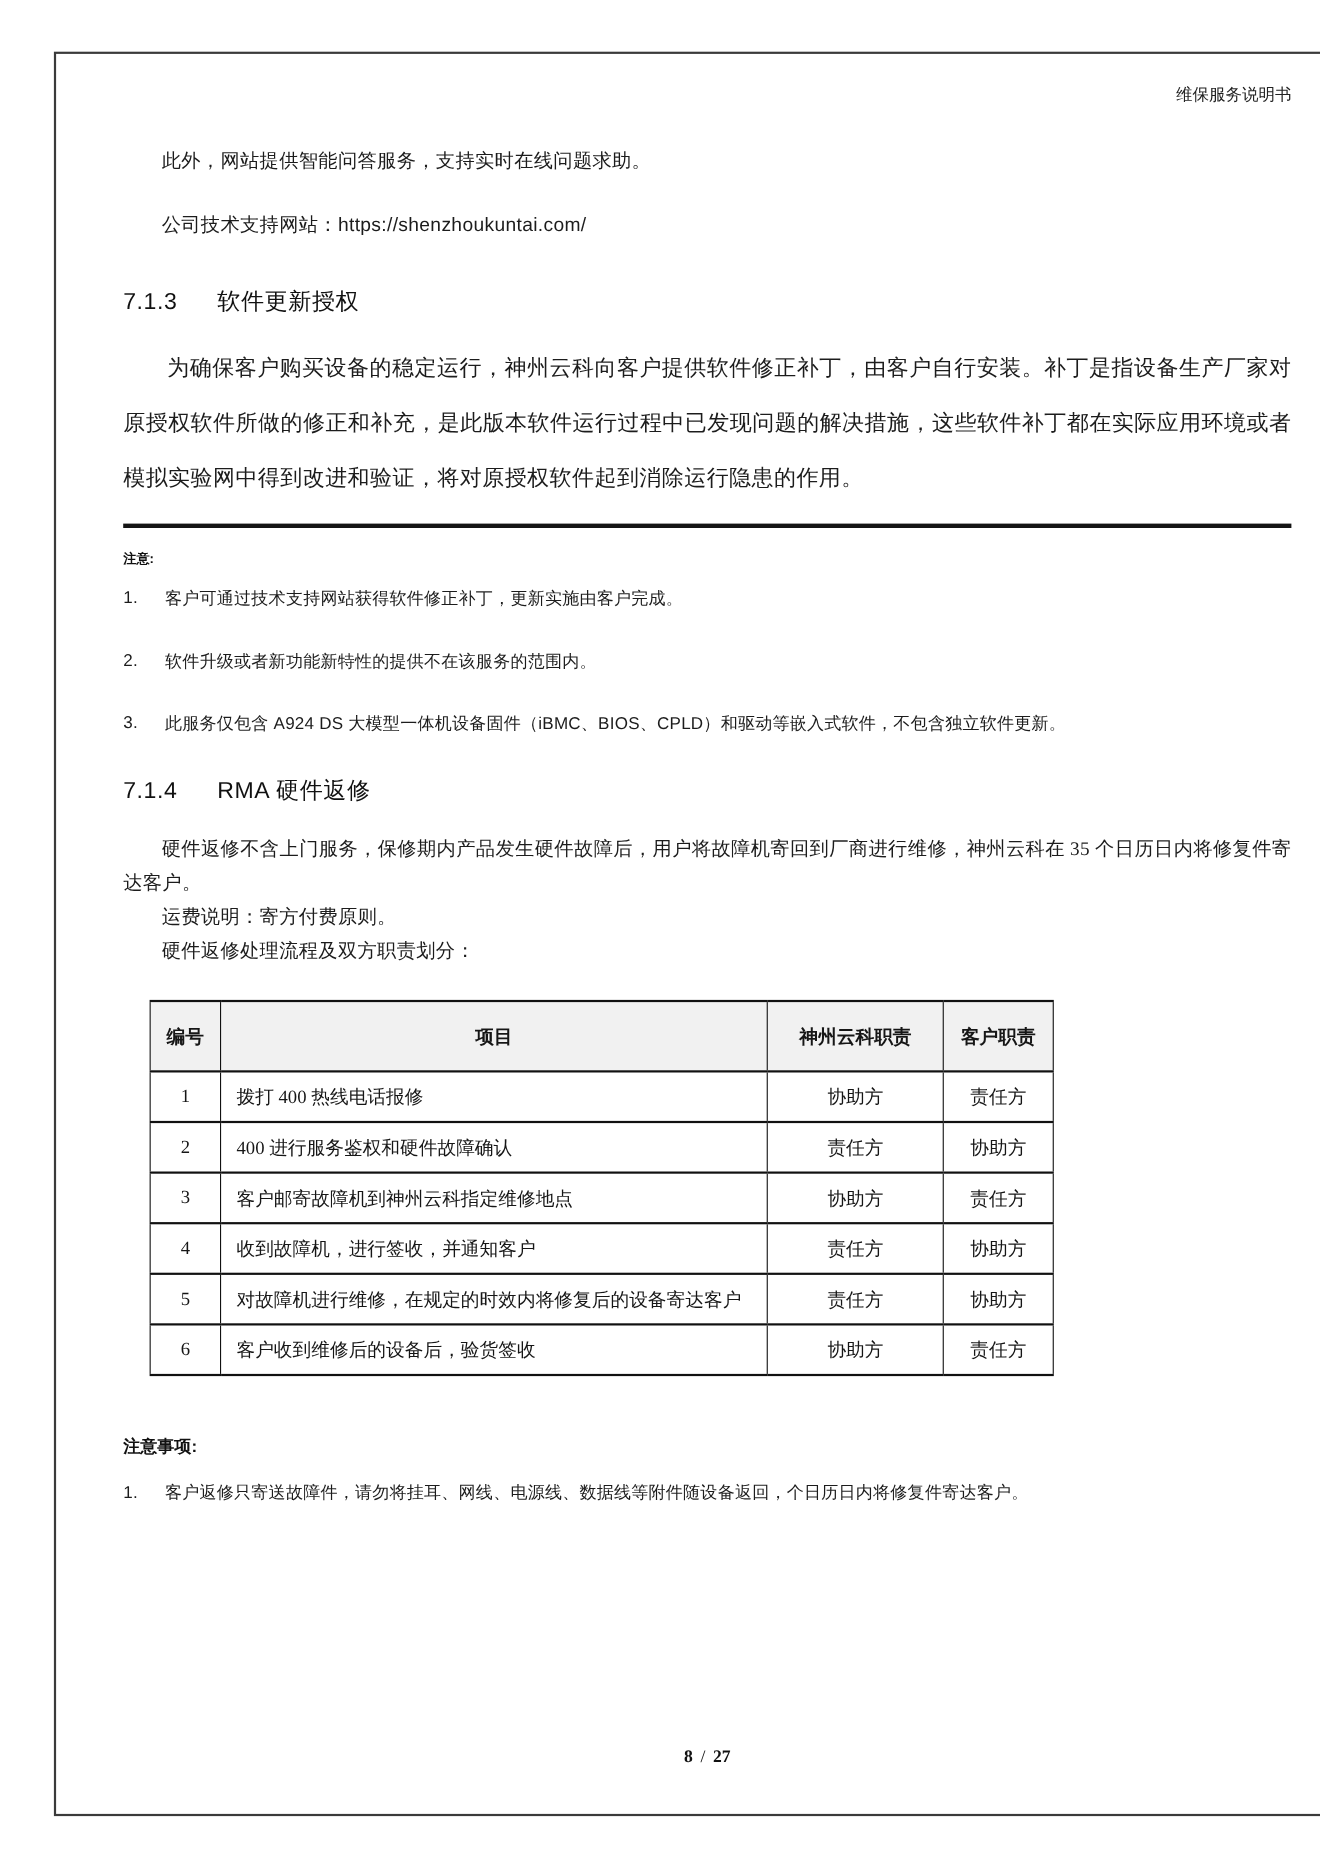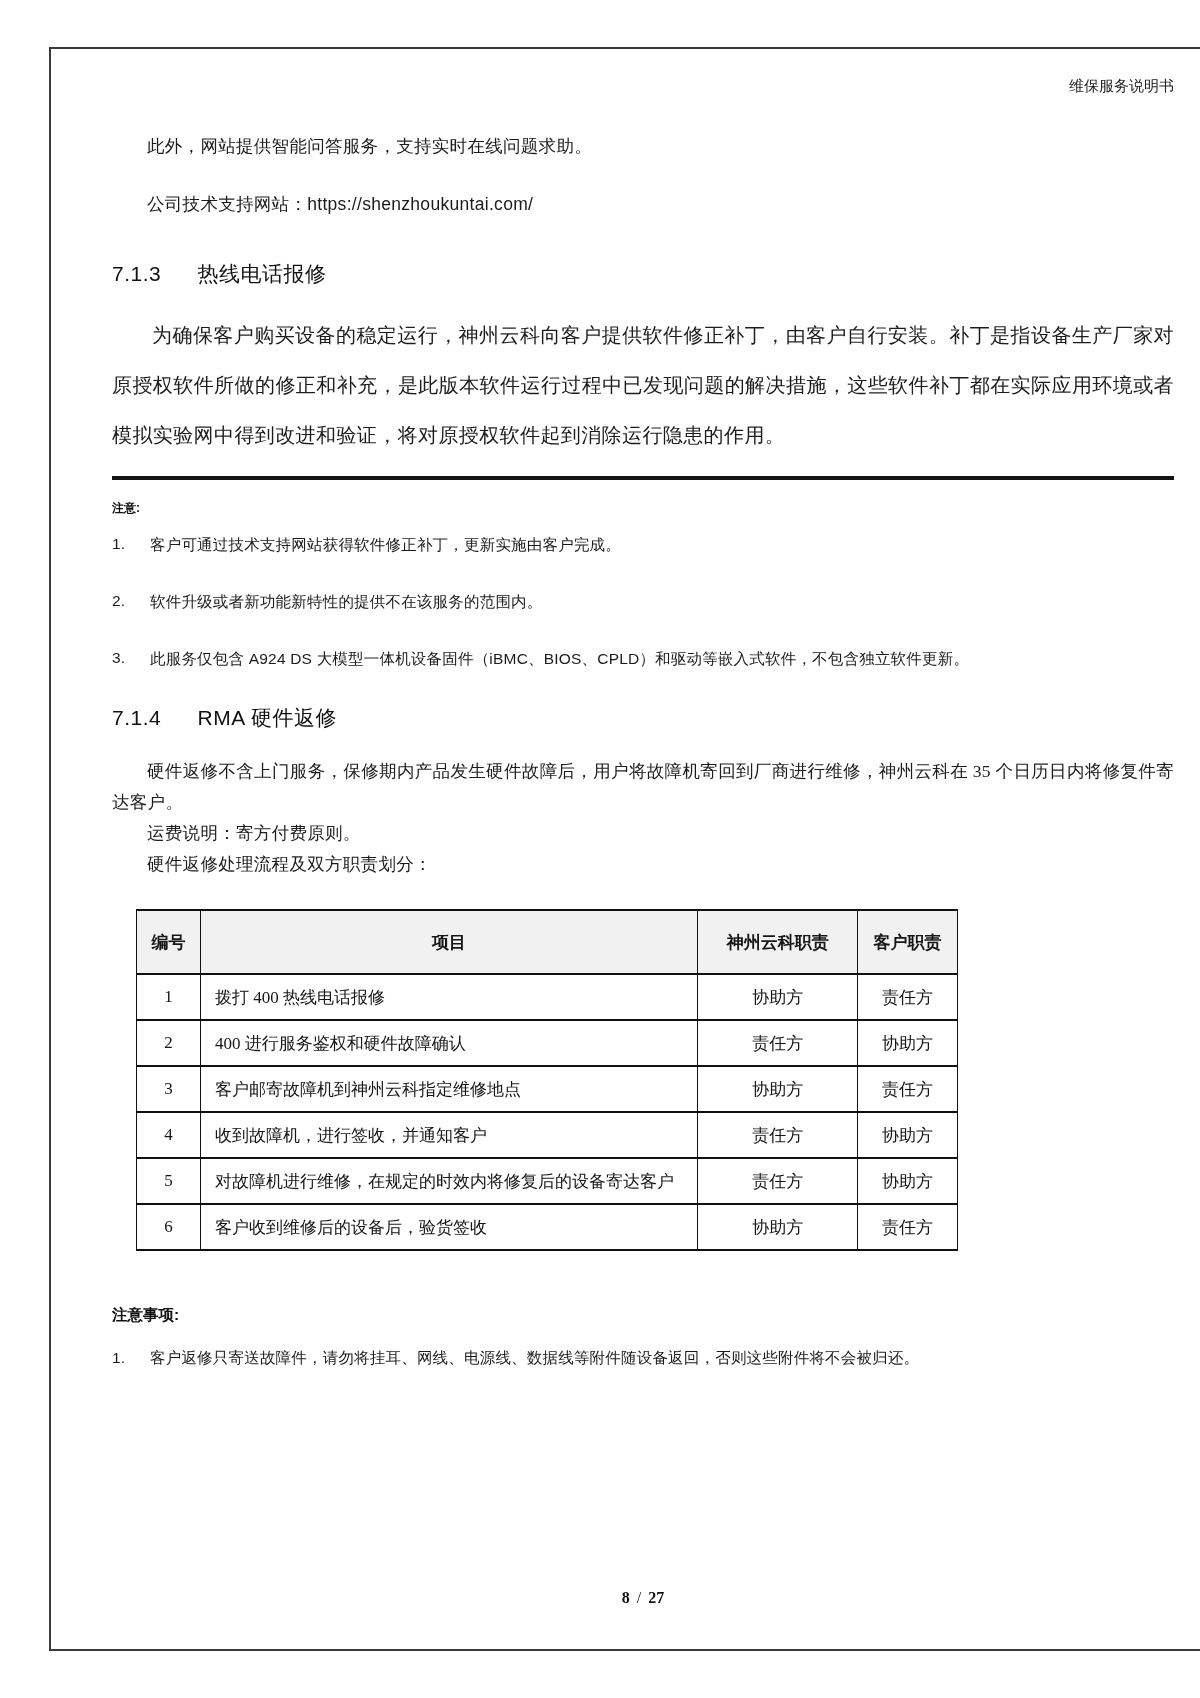--- a/index.html
+++ b/index.html
@@ -144,21 +144,21 @@
 
     <div class="doc-header">
       <span>维保服务说明书</span>
     </div>
 
     <p class="intro-p">此外，网站提供智能问答服务，支持实时在线问题求助。</p>
     <p class="intro-p">公司技术支持网站：https://shenzhoukuntai.com/</p>
 
     <h2 class="sec-heading">
       <span class="sec-num">7.1.3</span>
-      <span class="sec-title">热线电话报修</span>
+      <span class="sec-title">软件更新授权</span>
     </h2>
 
     <p class="body-sans">为确保客户购买设备的稳定运行，神州云科向客户提供软件修正补丁，由客户自行安装。补丁是指设备生产厂家对原授权软件所做的修正和补充，是此版本软件运行过程中已发现问题的解决措施，这些软件补丁都在实际应用环境或者模拟实验网中得到改进和验证，将对原授权软件起到消除运行隐患的作用。</p>
 
     <div class="rule"></div>
 
     <div class="note-label">注意:</div>
 
     <ol class="note-list">
       <li class="note-item">
@@ -237,21 +237,21 @@
           <td>责任方</td>
         </tr>
       </tbody>
     </table>
 
     <div class="notice-label">注意事项:</div>
 
     <ol class="notice-list">
       <li class="notice-item">
         <span class="num">1.</span>
-        <span class="txt">客户返修只寄送故障件，请勿将挂耳、网线、电源线、数据线等附件随设备返回，否则这些附件将不会被归还。</span>
+        <span class="txt">客户返修只寄送故障件，请勿将挂耳、网线、电源线、数据线等附件随设备返回，个日历日内将修复件寄达客户。</span>
       </li>
     </ol>
 
     <div class="doc-footer">
       <span class="pg">8</span><span class="sep">/</span><span class="pg">27</span>
     </div>
 
   </div>
 </div>
 

